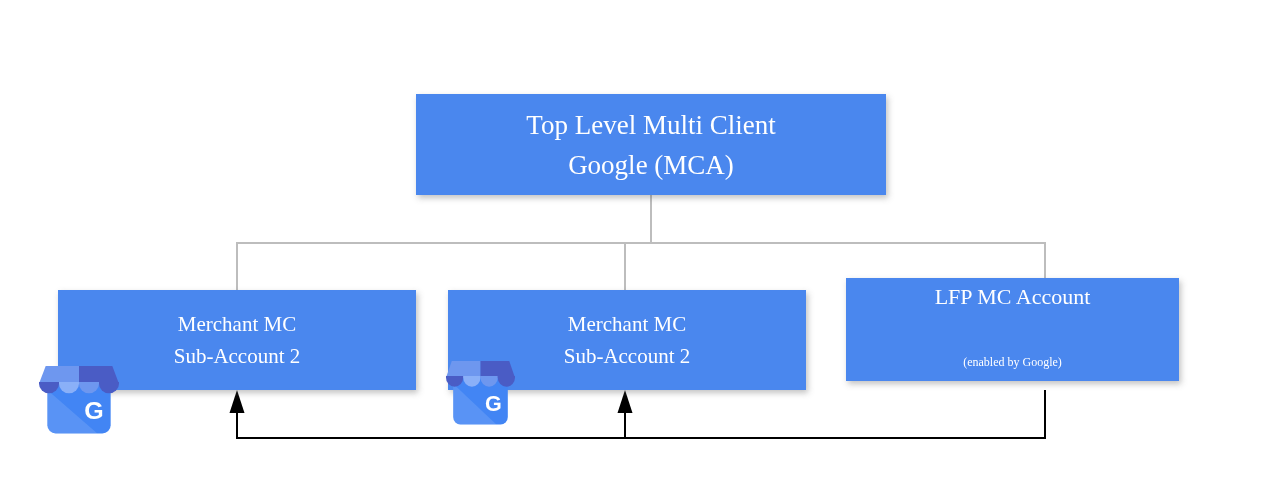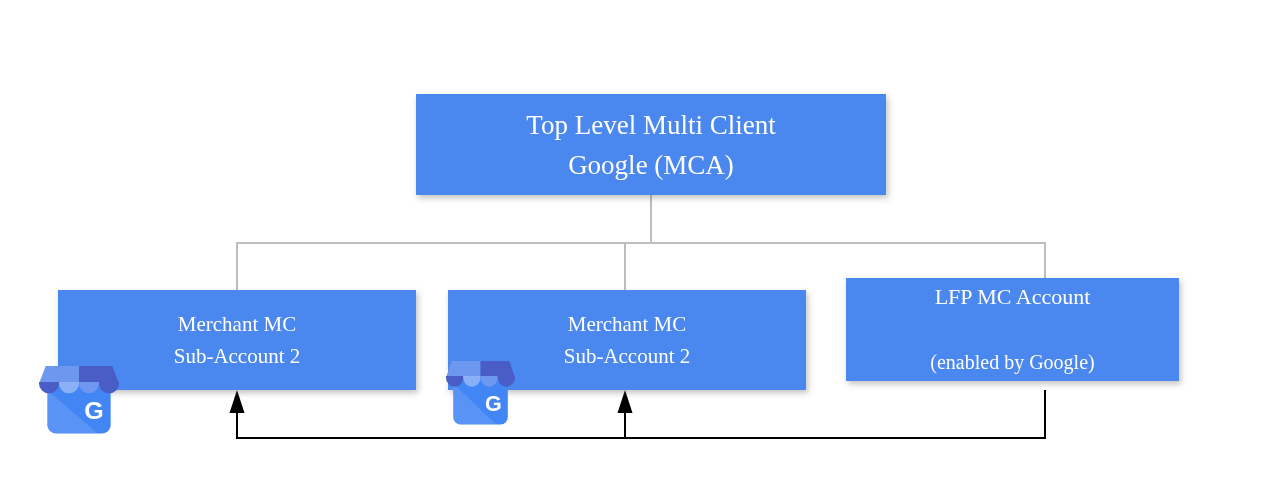--- a/index.html
+++ b/index.html
@@ -54,21 +54,21 @@
     font-size: 21px;
     line-height: 32px;
   }
   .node-lfp {
     left: 846px; top: 278px;
     width: 333px; height: 103px;
     font-size: 22px;
     line-height: 33px;
   }
   .node-lfp .line2 {
-    font-size: 20px;
+    font-size: 12px;
     margin-top: 33px;
   }
   .gmb-icon {
     position: absolute;
     z-index: 3;
   }
   .gmb-icon-1 {
     left: 39px; top: 366px;
     width: 80px; height: 69px;
   }

